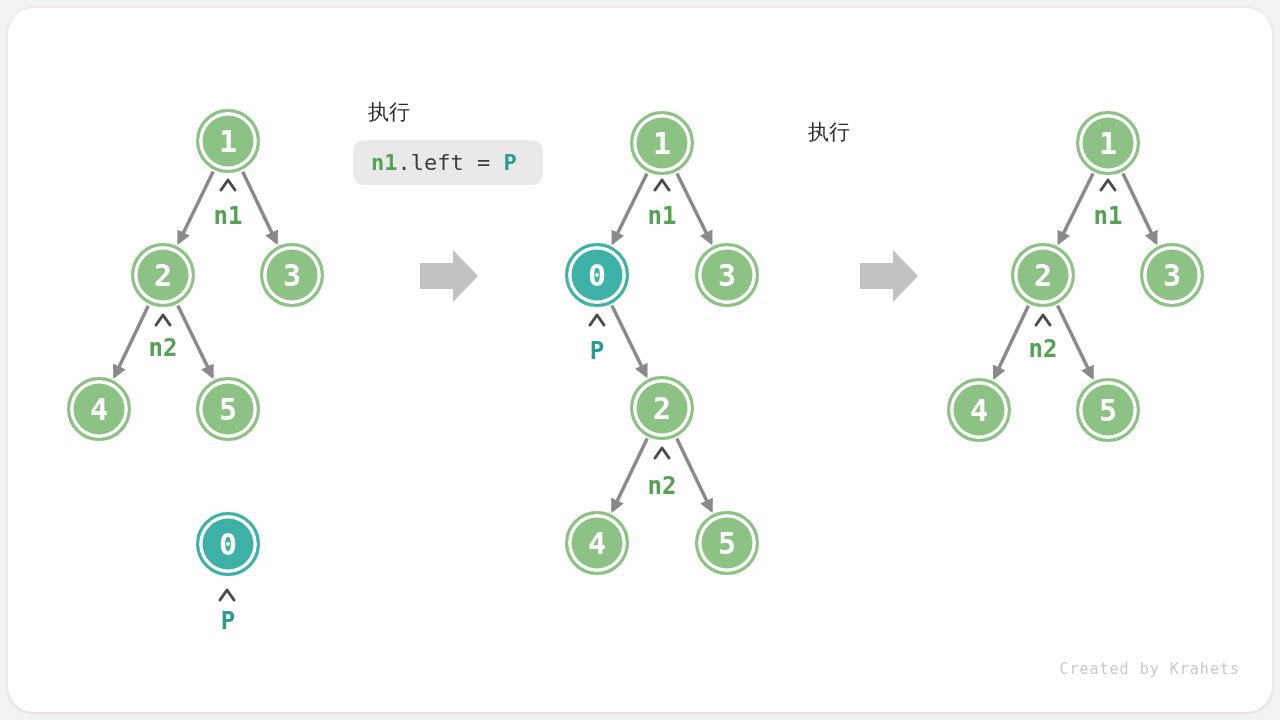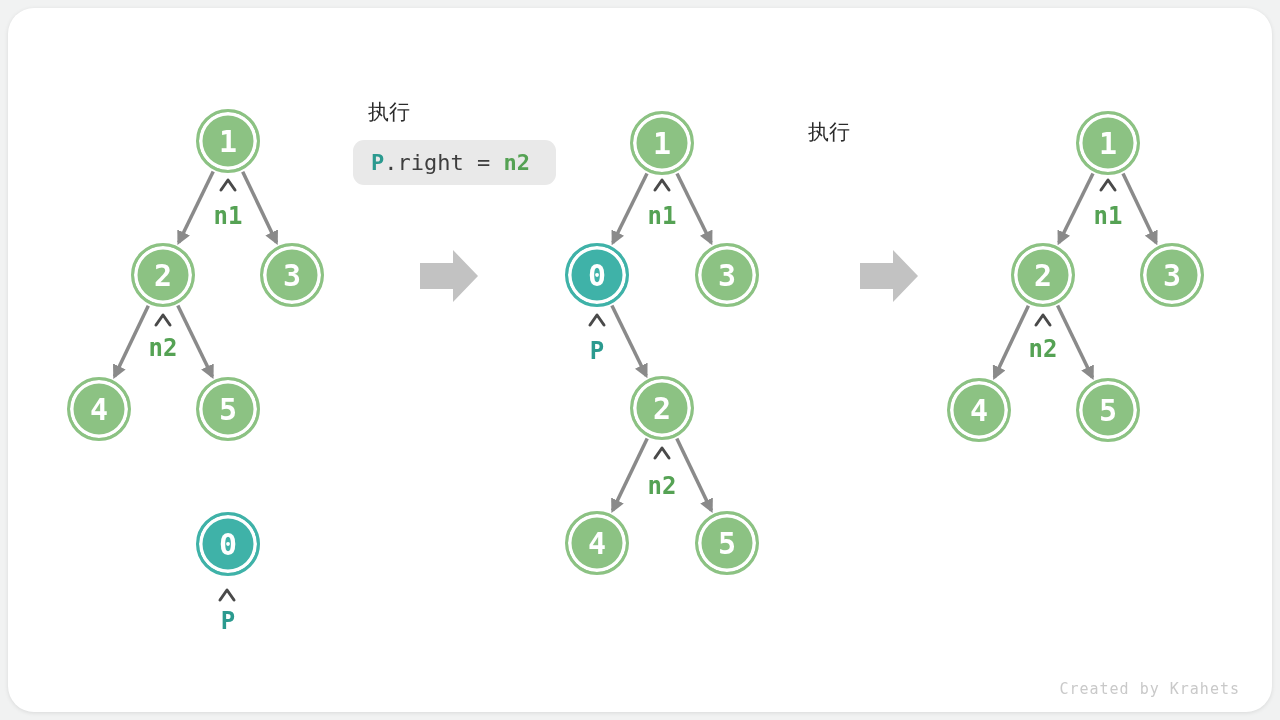--- a/index.html
+++ b/index.html
@@ -45,21 +45,21 @@
     font-family:"DejaVu Sans Mono","Liberation Mono",monospace;
     font-size:22px;line-height:35px;color:#3d3d3d;
   }
   .codeline{white-space:pre;}
   .tok{font-weight:bold;}
   .tok.g{color:#55a254;}
   .tok.t{color:#2b9a8f;}
   .tok.plain{font-weight:normal;color:#3d3d3d;}
 
   .watermark{
-    position:absolute;right:40px;bottom:22px;
+    position:absolute;right:40px;bottom:42px;
     font-family:"DejaVu Sans Mono","Liberation Mono",monospace;
     font-size:15px;color:#c9c9c9;letter-spacing:1px;
   }
 </style>
 </head>
 <body>
 
 <div class="card"></div>
 
 <div class="stage">
@@ -131,21 +131,21 @@
   </div>
   <div class="node teal" style="left:228px;top:544px">
     <span>0</span>
   </div>
   <span class="ptr" style="left:228px;top:216px">n1</span>
   <span class="ptr" style="left:163px;top:348px">n2</span>
   <span class="ptr teal" style="left:228px;top:621px">P</span>
 
   <div class="exec-label" style="left:368px;top:98px">执行</div>
   <div class="codebox" style="left:353px;top:140px">
-    <div class="codeline"><span class="tok t">P</span><span class="tok plain">.right = </span><span class="tok g">n2</span></div>
+    <div class="codeline"><span class="tok g">n1</span><span class="tok plain">.left = </span><span class="tok t">P</span></div>
   </div>
 
   <div class="node" style="left:662px;top:143px">
     <span>1</span>
   </div>
   <div class="node teal" style="left:597px;top:275px">
     <span>0</span>
   </div>
   <div class="node" style="left:727px;top:275px">
     <span>3</span>

